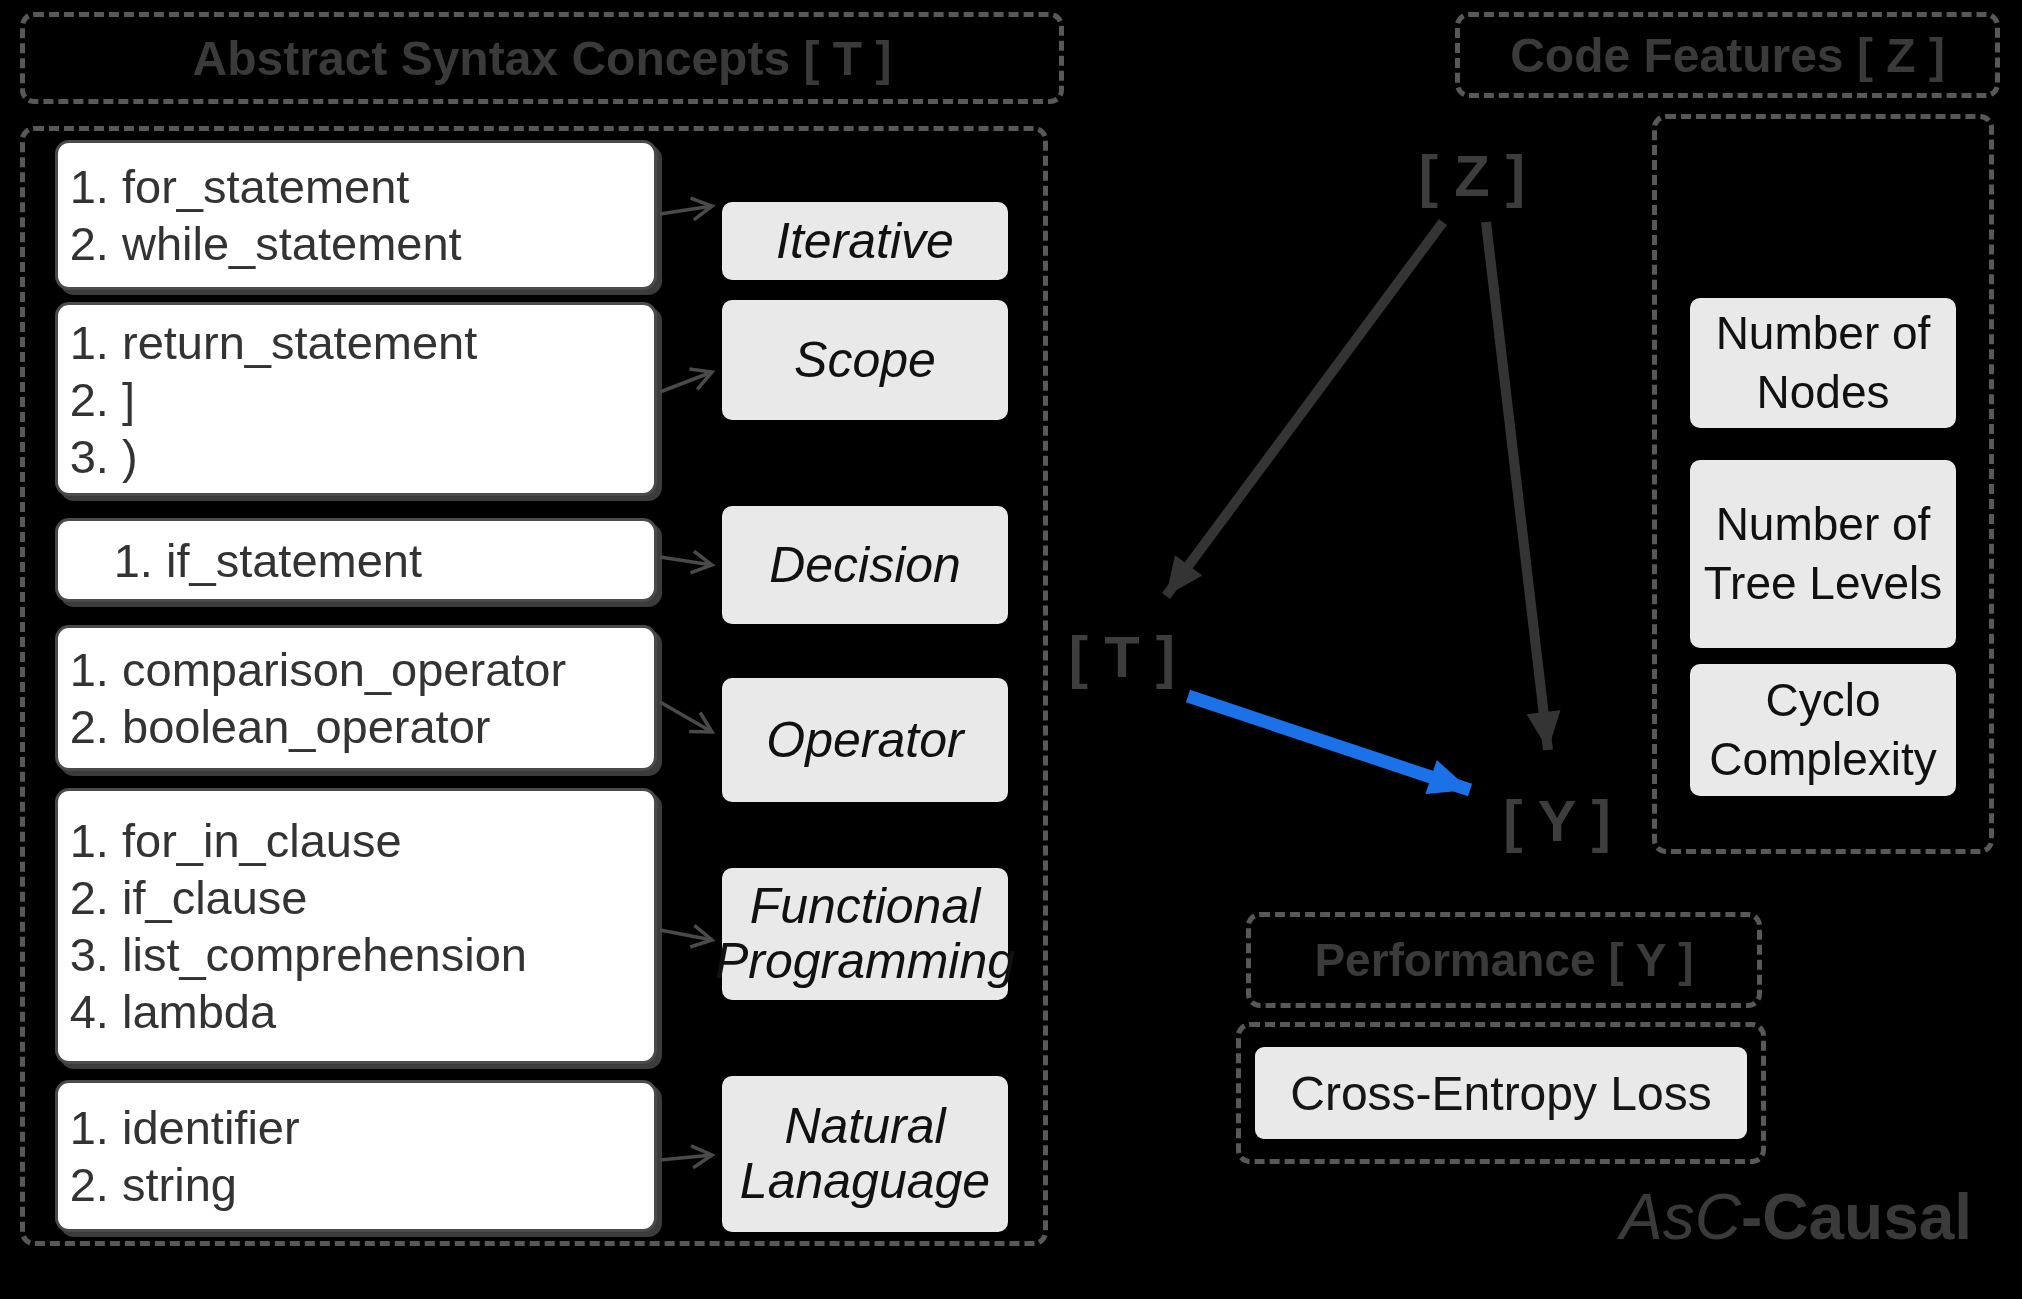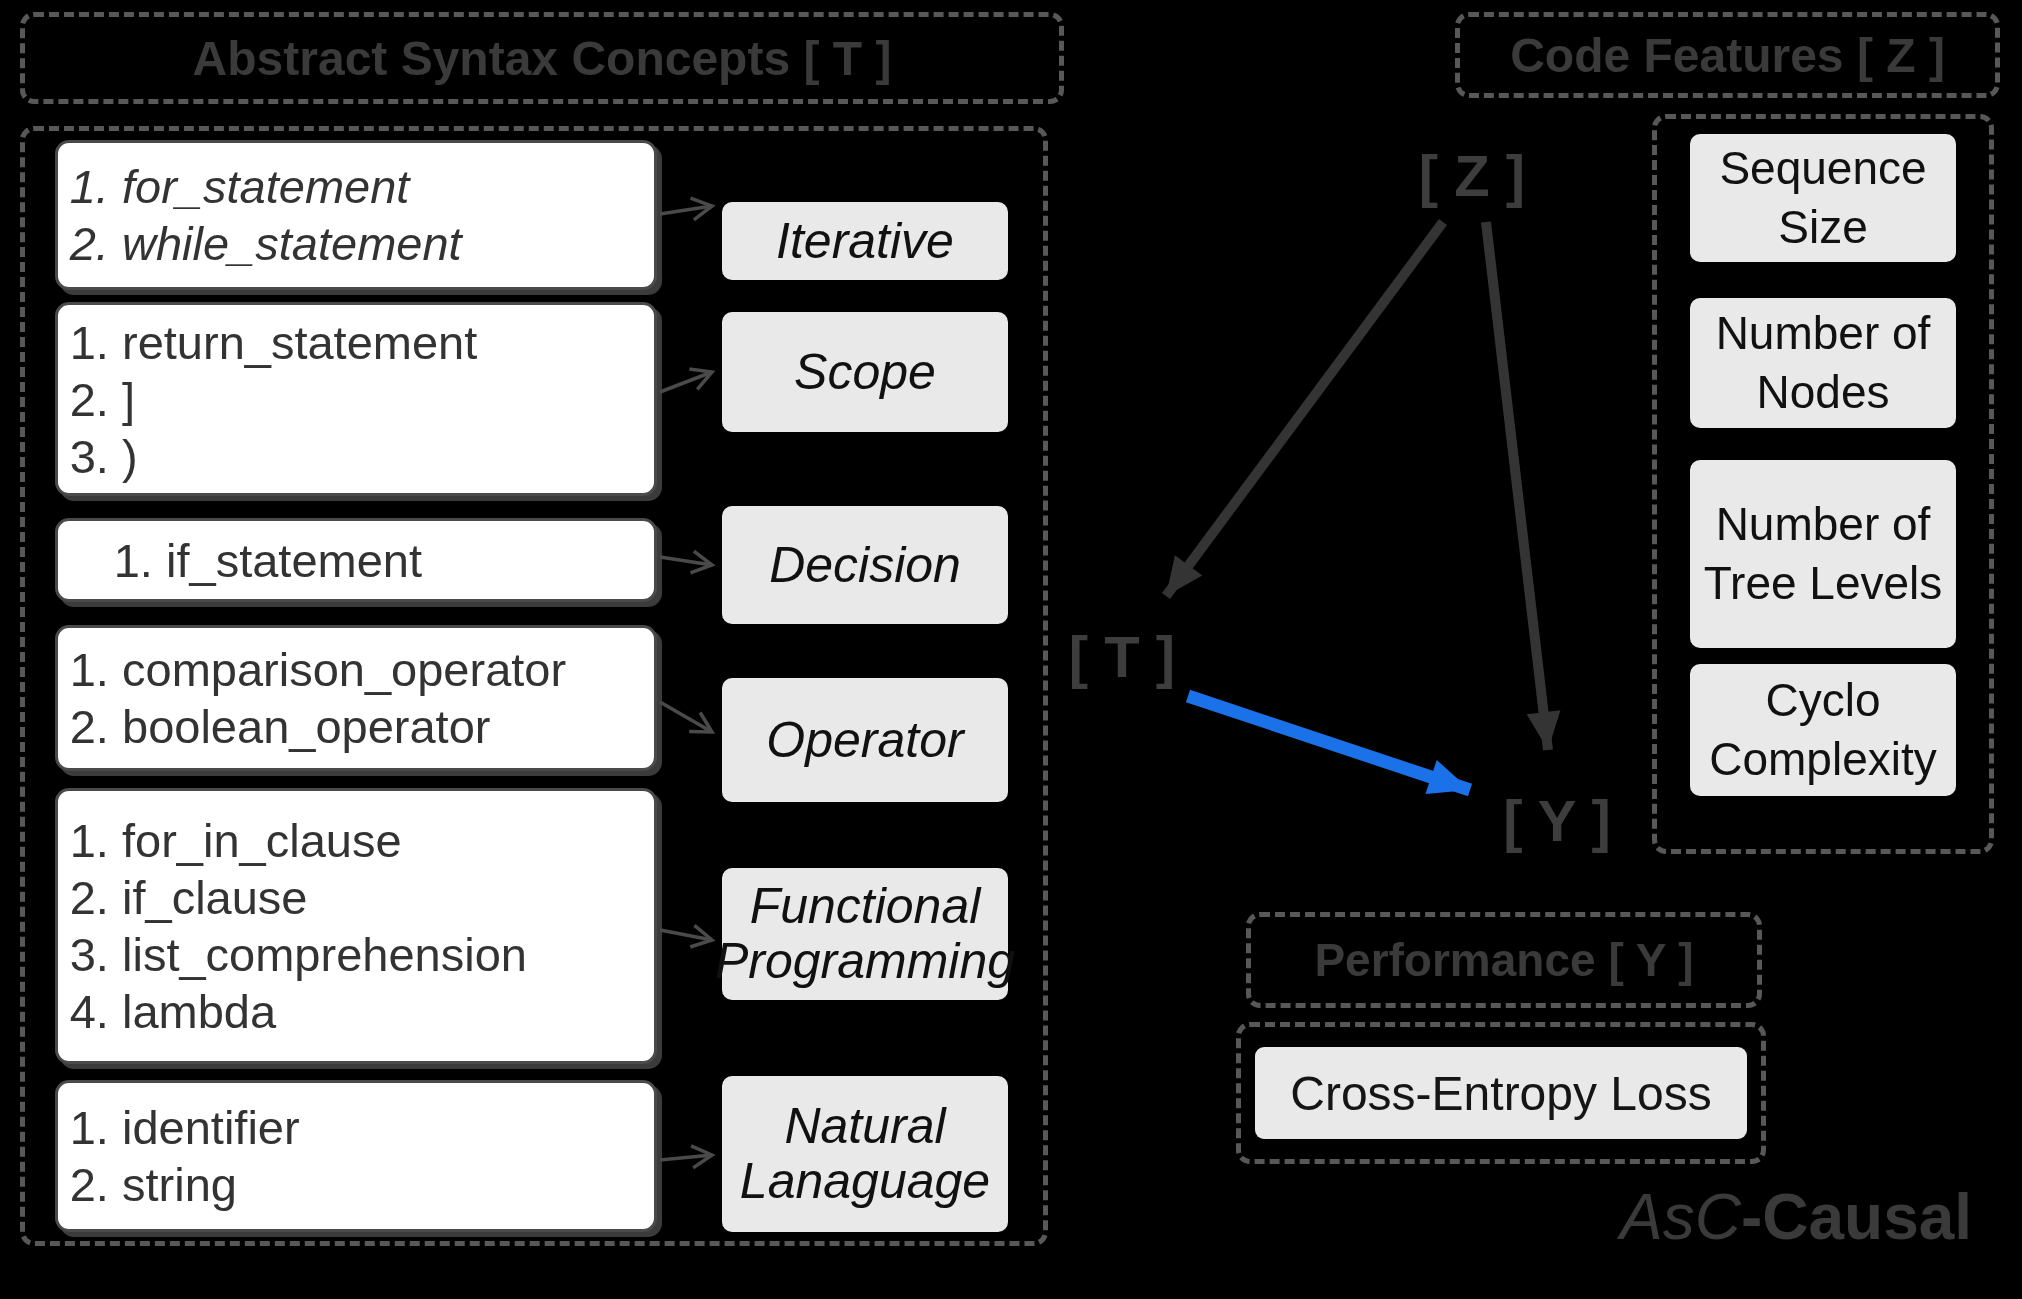--- a/index.html
+++ b/index.html
@@ -59,38 +59,38 @@
 <body>
 
 <div id="canvas">
 
   <div class="dashed panel-title" style="left:20px;top:12px;width:1044px;height:92px;">
     <span>Abstract Syntax Concepts [ T ]</span>
   </div>
 
   <div class="dashed" style="left:20px;top:126px;width:1028px;height:1120px;"></div>
 
-  <div class="white-box" style="top:140px;height:150px;font-style:italic;">
+  <div class="white-box" style="top:140px;height:150px;">
     <ol>
       <li>for_statement</li>
       <li>while_statement</li>
     </ol>
   </div>
   <div class="gray-box concept" style="top:166px;height:78px;margin-top:36px;">
     <span>Iterative</span>
   </div>
 
   <div class="white-box" style="top:302px;height:194px;">
     <ol>
       <li>return_statement</li>
       <li>]</li>
       <li>)</li>
     </ol>
   </div>
-  <div class="gray-box concept" style="top:312px;height:120px;">
+  <div class="gray-box concept" style="top:300px;height:120px;">
     <span>Scope</span>
   </div>
 
   <div class="white-box" style="top:518px;height:84px;padding-left:44px;">
     <ol>
       <li>if_statement</li>
     </ol>
   </div>
   <div class="gray-box concept" style="top:506px;height:118px;align-items:center;">
     <span>Decision</span>
@@ -127,23 +127,20 @@
   <div class="gray-box concept" style="top:1076px;height:156px;">
     <span>Natural Lanaguage</span>
   </div>
 
   <div class="dashed panel-title" style="left:1455px;top:12px;width:545px;height:86px;">
     <span>Code Features [ Z ]</span>
   </div>
 
   <div class="dashed" style="left:1652px;top:114px;width:342px;height:740px;"></div>
 
-  <div class="gray-box feature" style="top:134px;height:128px;">
-    <span>Sequence Size</span>
-  </div>
   <div class="gray-box feature" style="top:298px;height:130px;">
     <span>Number of Nodes</span>
   </div>
   <div class="gray-box feature" style="top:460px;height:188px;">
     <span>Number of Tree Levels</span>
   </div>
   <div class="gray-box feature" style="top:664px;height:132px;">
     <span>Cyclo Complexity</span>
   </div>
 

